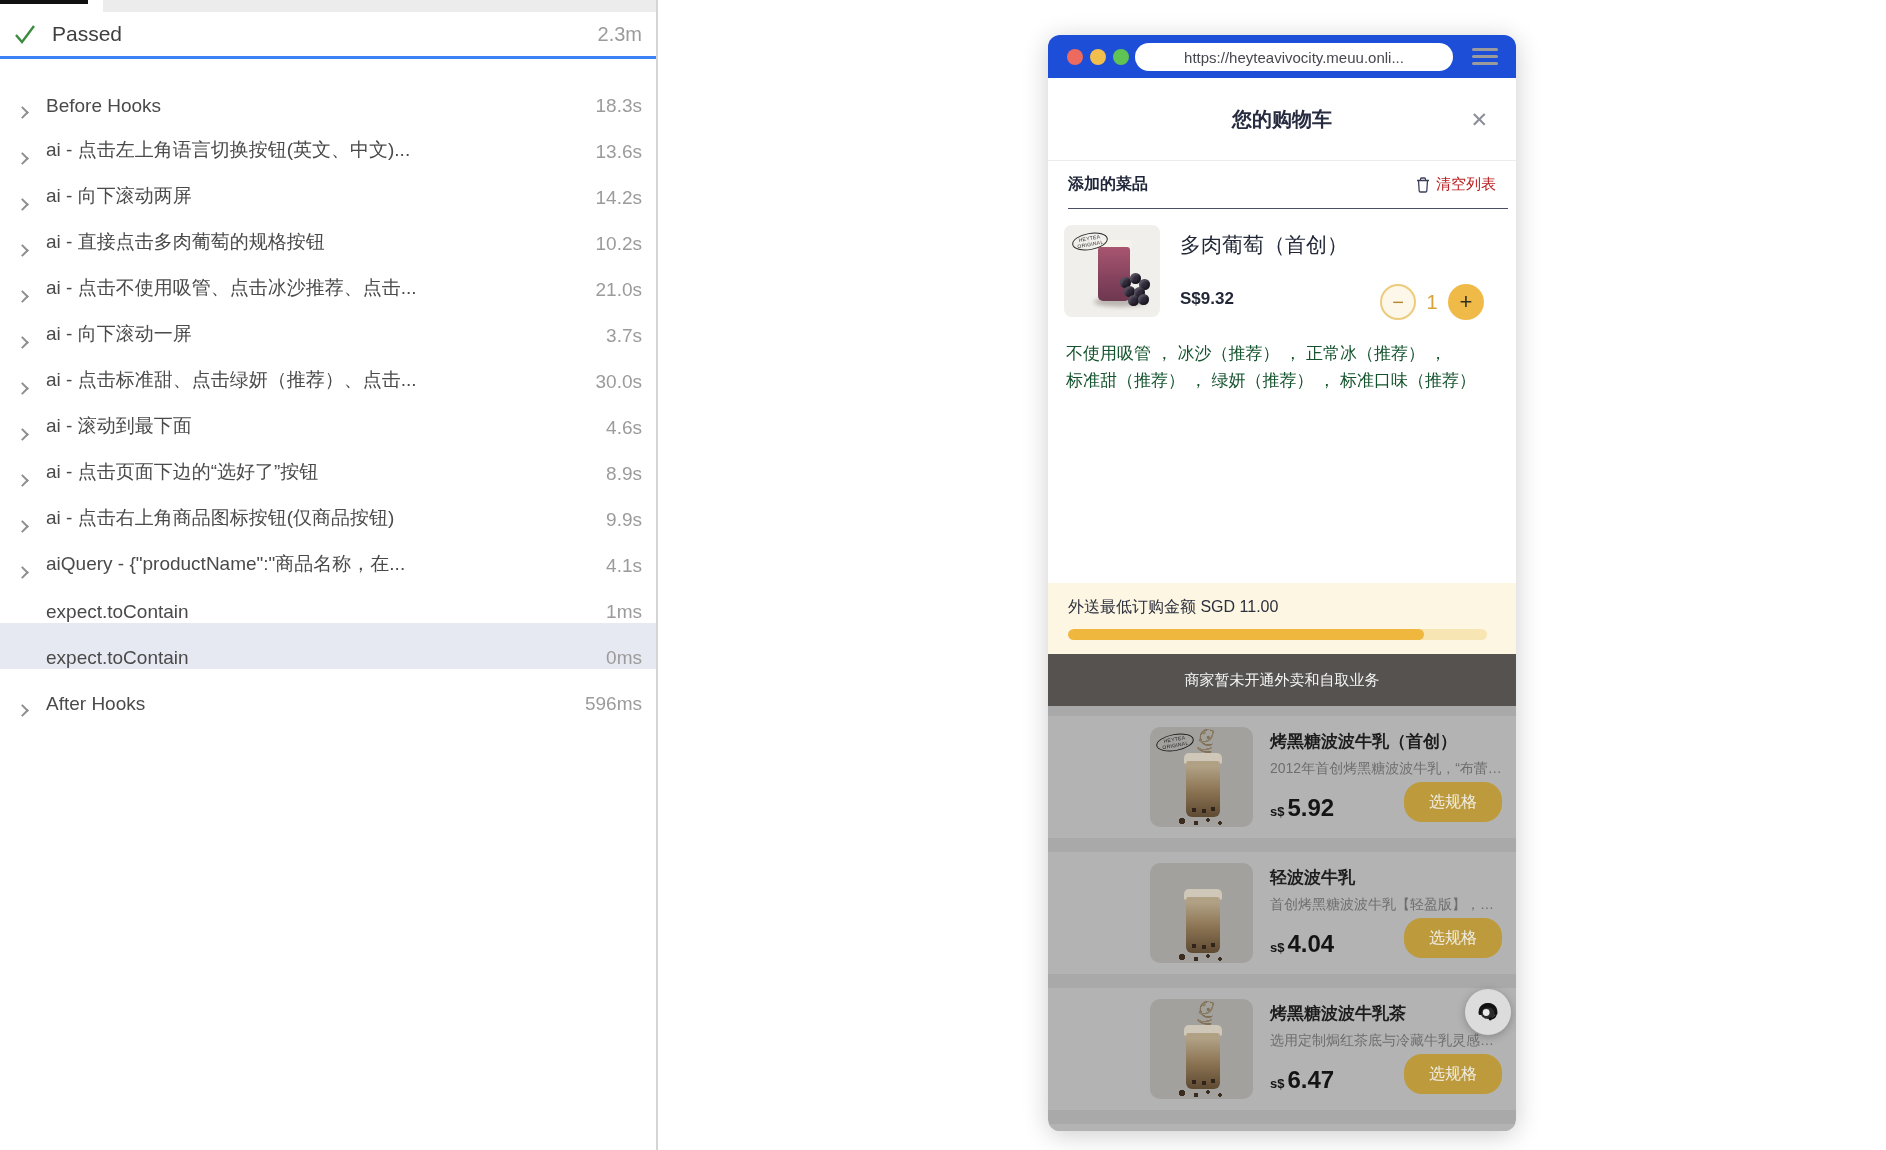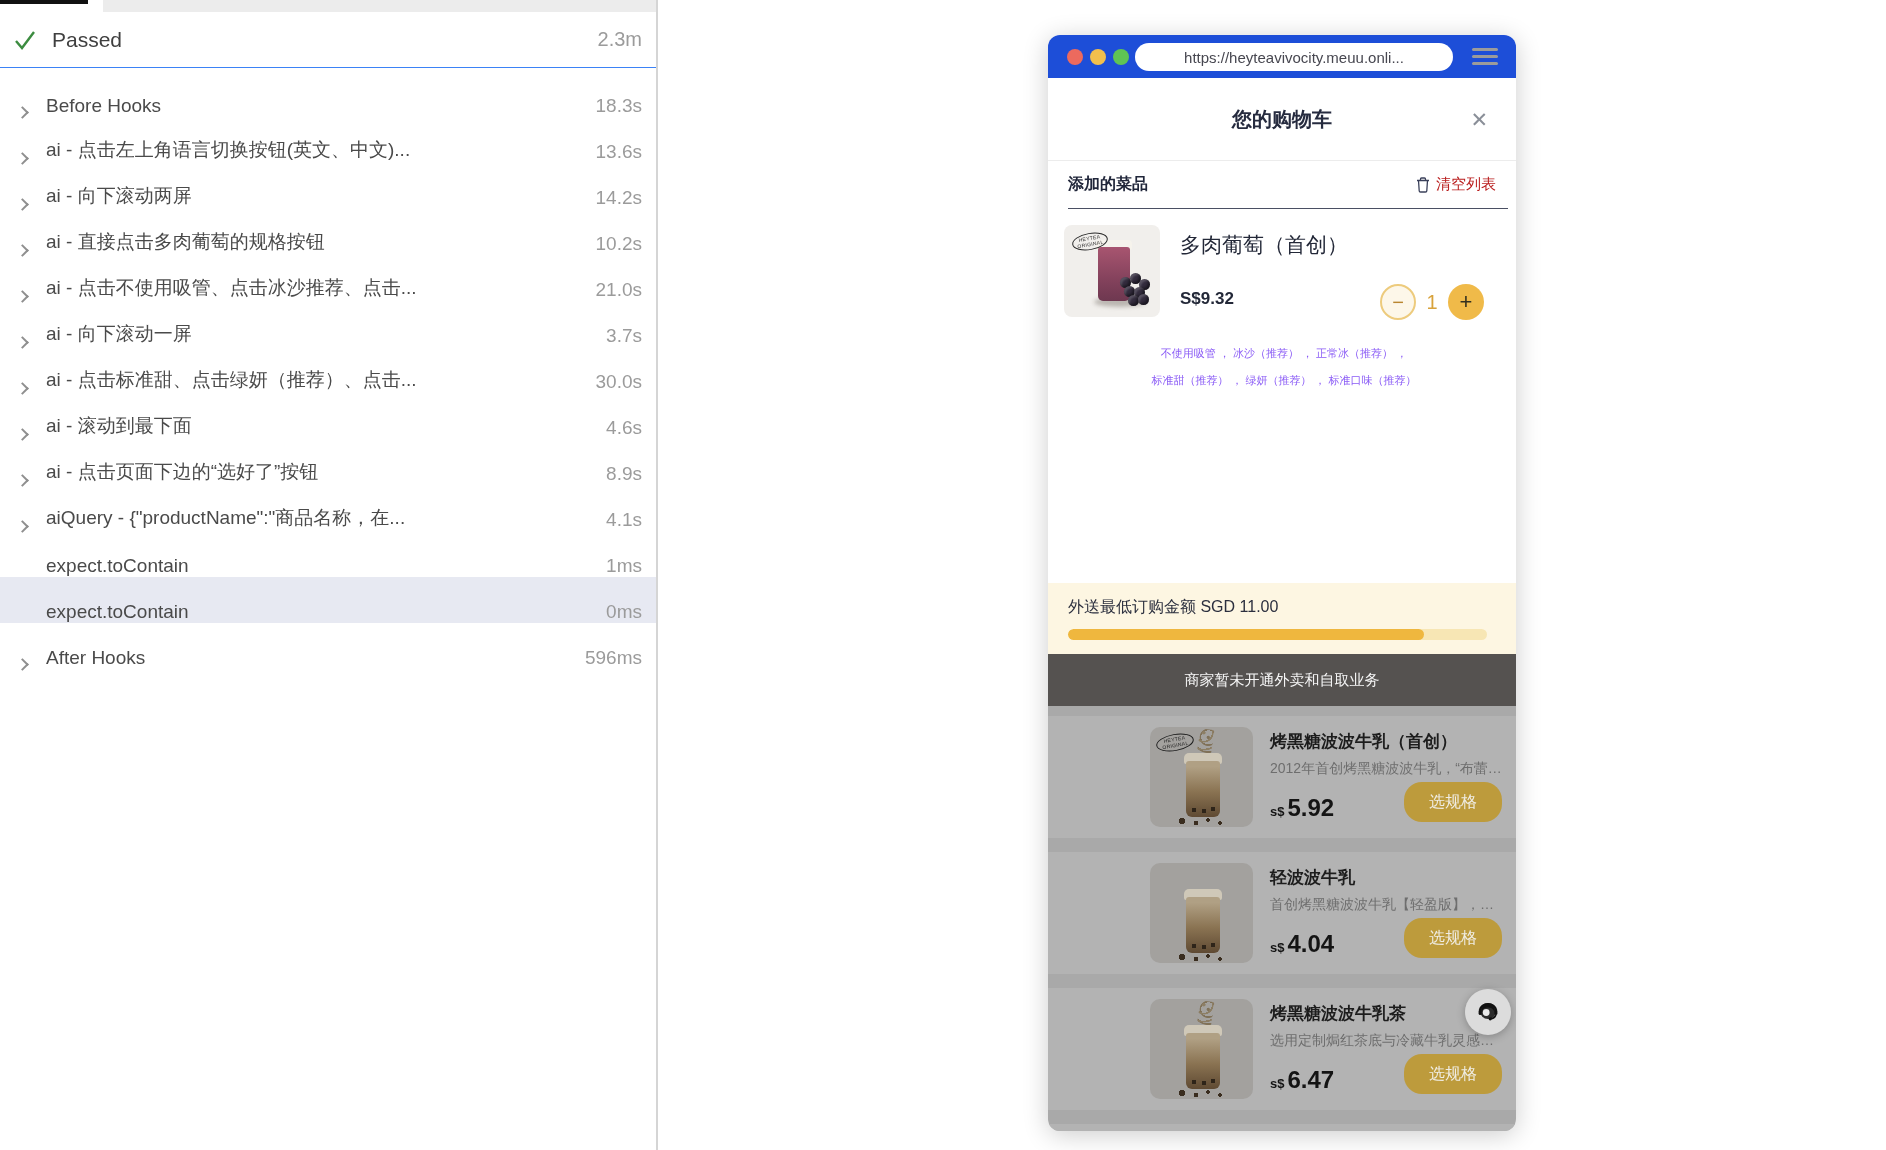--- a/index.html
+++ b/index.html
@@ -7,22 +7,22 @@
   body { font-family:"Liberation Sans","DejaVu Sans",sans-serif; }
   #stage { position:relative; width:1886px; height:1150px; background:#fff; overflow:hidden; }
 
   
   #left-panel { position:absolute; left:0; top:0; width:658px; height:1150px;
     background:#fff; border-right:2px solid #d5d5d5; }
   #tabstrip { position:absolute; left:0; top:0; width:100%; height:12px; background:#ececec; }
   #tabstrip .active-tab { position:absolute; left:0; top:0; width:103px; height:12px; background:#fff; }
   #tabstrip .tab-indicator { position:absolute; left:0; top:0; width:88px; height:4px; background:#111; }
 
-  #status-row { position:absolute; left:0; top:12px; width:100%; height:56px;
-    display:flex; align-items:center; padding:0 14px 0 12px; border-bottom:1px solid #3b82f6; }
+  #status-row { position:absolute; left:0; top:12px; width:100%; height:47px;
+    display:flex; align-items:center; padding:0 14px 0 12px; border-bottom:3px solid #3b82f6; }
   #status-row .label { font-size:21px; color:#3f3f3f; margin-left:14px; flex:1; }
   #status-row .dur { font-size:20px; color:#9b9b9b; }
 
   #steps-list { position:absolute; left:0; top:71px; width:100%; }
   .step-row { height:46px; display:flex; align-items:flex-end; padding:0 14px 0 18px; }
   .step-row.highlight { background:#e7e9f2; }
   .chev { width:9px; height:9px; border-top:2px solid #8f8f8f; border-right:2px solid #8f8f8f;
     transform:rotate(45deg); flex:0 0 auto; margin-right:19px; }
   .step-label { flex:1; font-size:19px; color:#4a4a4a; white-space:nowrap; overflow:hidden; }
   .step-duration { font-size:19px; color:#9b9b9b; margin-left:10px; }
@@ -77,21 +77,21 @@
   #qty-minus { position:absolute; left:332px; top:249px; width:36px; height:36px; border-radius:50%;
     background:#fdf7e9; border:2px solid #edcb7d; color:#b98630; font-size:20px;
     display:flex; align-items:center; justify-content:center; line-height:1; }
   #qty-count { position:absolute; left:372px; top:256px; width:24px; text-align:center;
     font-size:20px; color:#d8a23b; }
   #qty-plus { position:absolute; left:400px; top:249px; width:36px; height:36px; border-radius:50%;
     background:#f0ba49; color:#33301f; font-size:22px;
     display:flex; align-items:center; justify-content:center; line-height:1; }
 
   #cart-options { position:absolute; left:18px; top:305px; width:436px;
-    font-size:11px; color:#8b5cf6; line-height:27px;text-align:center; }
+    font-size:17px; color:#14532d; line-height:27px; }
 
   
   #min-order { position:absolute; left:0; top:548px; width:100%; height:71px; background:#fdf6e2; }
   #min-order .mo-text { position:absolute; left:20px; top:14px; font-size:16px; color:#2b2f3e; }
   #mo-track { position:absolute; left:20px; top:46px; width:419px; height:11px;
     background:#f7e6b4; border-radius:6px; overflow:hidden; }
   #mo-fill { height:100%; background:#efb73e; border-radius:6px; }
 
   
   #banner { position:absolute; left:0; top:619px; width:100%; height:52px; background:#555250;
@@ -202,20 +202,25 @@
     <span class="step-label">ai - 滚动到最下面</span>
     <span class="step-duration">4.6s</span>
   </div>
 
   <div class="step-row">
     <span class="chev" style="visibility: visible;"></span>
     <span class="step-label">ai - 点击页面下边的“选好了”按钮</span>
     <span class="step-duration">8.9s</span>
   </div>
 
+  <div class="step-row">
+    <span class="chev" style="visibility: visible;"></span>
+    <span class="step-label">ai - 点击右上角商品图标按钮(仅商品按钮)</span>
+    <span class="step-duration">9.9s</span>
+  </div>
 
   <div class="step-row">
     <span class="chev" style="visibility: visible;"></span>
     <span class="step-label">aiQuery - {"productName":"商品名称，在...</span>
     <span class="step-duration">4.1s</span>
   </div>
 
   <div class="step-row">
     <span class="chev" style="visibility: hidden;"></span>
     <span class="step-label">expect.toContain</span>

